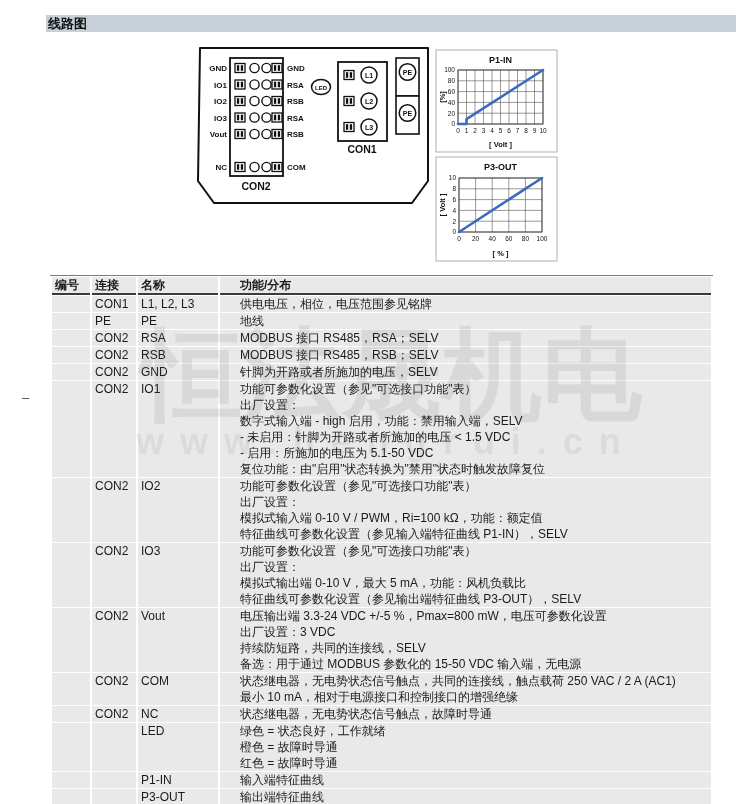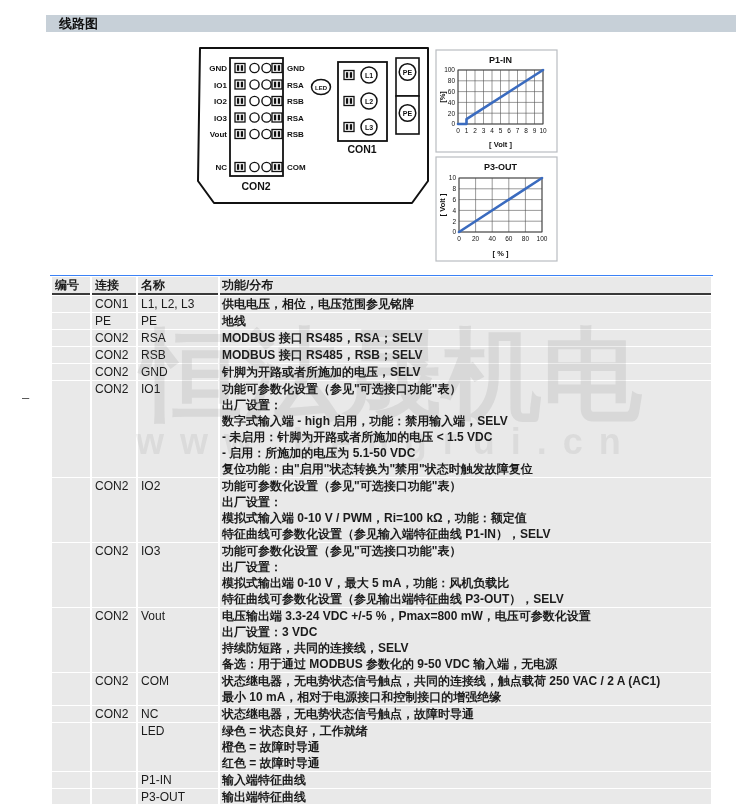--- a/index.html
+++ b/index.html
@@ -1,36 +1,36 @@
 <!DOCTYPE html>
 <html><head>
 <meta charset="utf-8">
 <style>
   html,body{margin:0;padding:0;background:#fff;}
   #page{position:relative;width:750px;height:804px;background:#fff;overflow:hidden;
         font-family:"Liberation Sans","DejaVu Sans",sans-serif;color:#1b1b1b;}
   #title-bar{position:absolute;left:46px;top:15px;width:690px;height:17px;
         background:#c7d0d8;font-size:13px;font-weight:bold;line-height:17px;
-        padding-left:13px;box-sizing:border-box;color:#111;}
+        padding-left:2px;box-sizing:border-box;color:#111;}
   #margin-mark{position:absolute;left:22px;top:390px;font-size:13px;color:#444;}
   #overlay-svg{position:absolute;left:0;top:0;z-index:4;pointer-events:none;}
   #watermark-co{position:absolute;left:142px;top:324px;z-index:3;pointer-events:none;
         font-size:100px;font-weight:bold;letter-spacing:0px;color:rgba(70,70,70,0.10);
         white-space:nowrap;line-height:1;}
   #watermark-url{position:absolute;left:136px;top:424px;z-index:3;pointer-events:none;
         font-size:36px;font-weight:bold;letter-spacing:16px;color:rgba(70,70,70,0.08);
         white-space:nowrap;line-height:1;}
   #wiring-table{position:absolute;left:50px;top:275px;width:663px;z-index:1;
         border-collapse:separate;border-spacing:2px 1px;table-layout:fixed;
         border-top:1px solid #3b82f6;}
   #wiring-table th,#wiring-table td{background:#e9e9e9;font-size:12px;line-height:16px;
         padding:0 3px;text-align:left;vertical-align:top;overflow:hidden;}
   #wiring-table th{font-weight:bold;border-bottom:2px solid #3a3a3a;}
-  #wiring-table td.desc,#wiring-table th.desc{padding:0 2px;}
-  .desc div{white-space:nowrap;font-weight:bold;}
+  #wiring-table td.desc,#wiring-table th.desc{padding:0 20px;}
+  .desc div{white-space:nowrap;}
 </style>
 </head>
 <body>
 
 <div id="page">
 
   <div id="title-bar">
     <span>线路图</span>
   </div>
 
@@ -306,21 +306,21 @@
           </td>
         </tr>
         <tr>
           <td></td>
           <td>CON2</td>
           <td>Vout</td>
           <td class="desc">
             <div>电压输出端 3.3-24 VDC +/-5 %，Pmax=800 mW，电压可参数化设置</div>
             <div>出厂设置：3 VDC</div>
             <div>持续防短路，共同的连接线，SELV</div>
-            <div>备选：用于通过 MODBUS 参数化的 9-50 VDC 输入端，无电源</div>
+            <div>备选：用于通过 MODBUS 参数化的 15-50 VDC 输入端，无电源</div>
           </td>
         </tr>
         <tr>
           <td></td>
           <td>CON2</td>
           <td>COM</td>
           <td class="desc">
             <div>状态继电器，无电势状态信号触点，共同的连接线，触点载荷 250 VAC / 2 A (AC1)</div>
             <div>最小 10 mA，相对于电源接口和控制接口的增强绝缘</div>
           </td>

